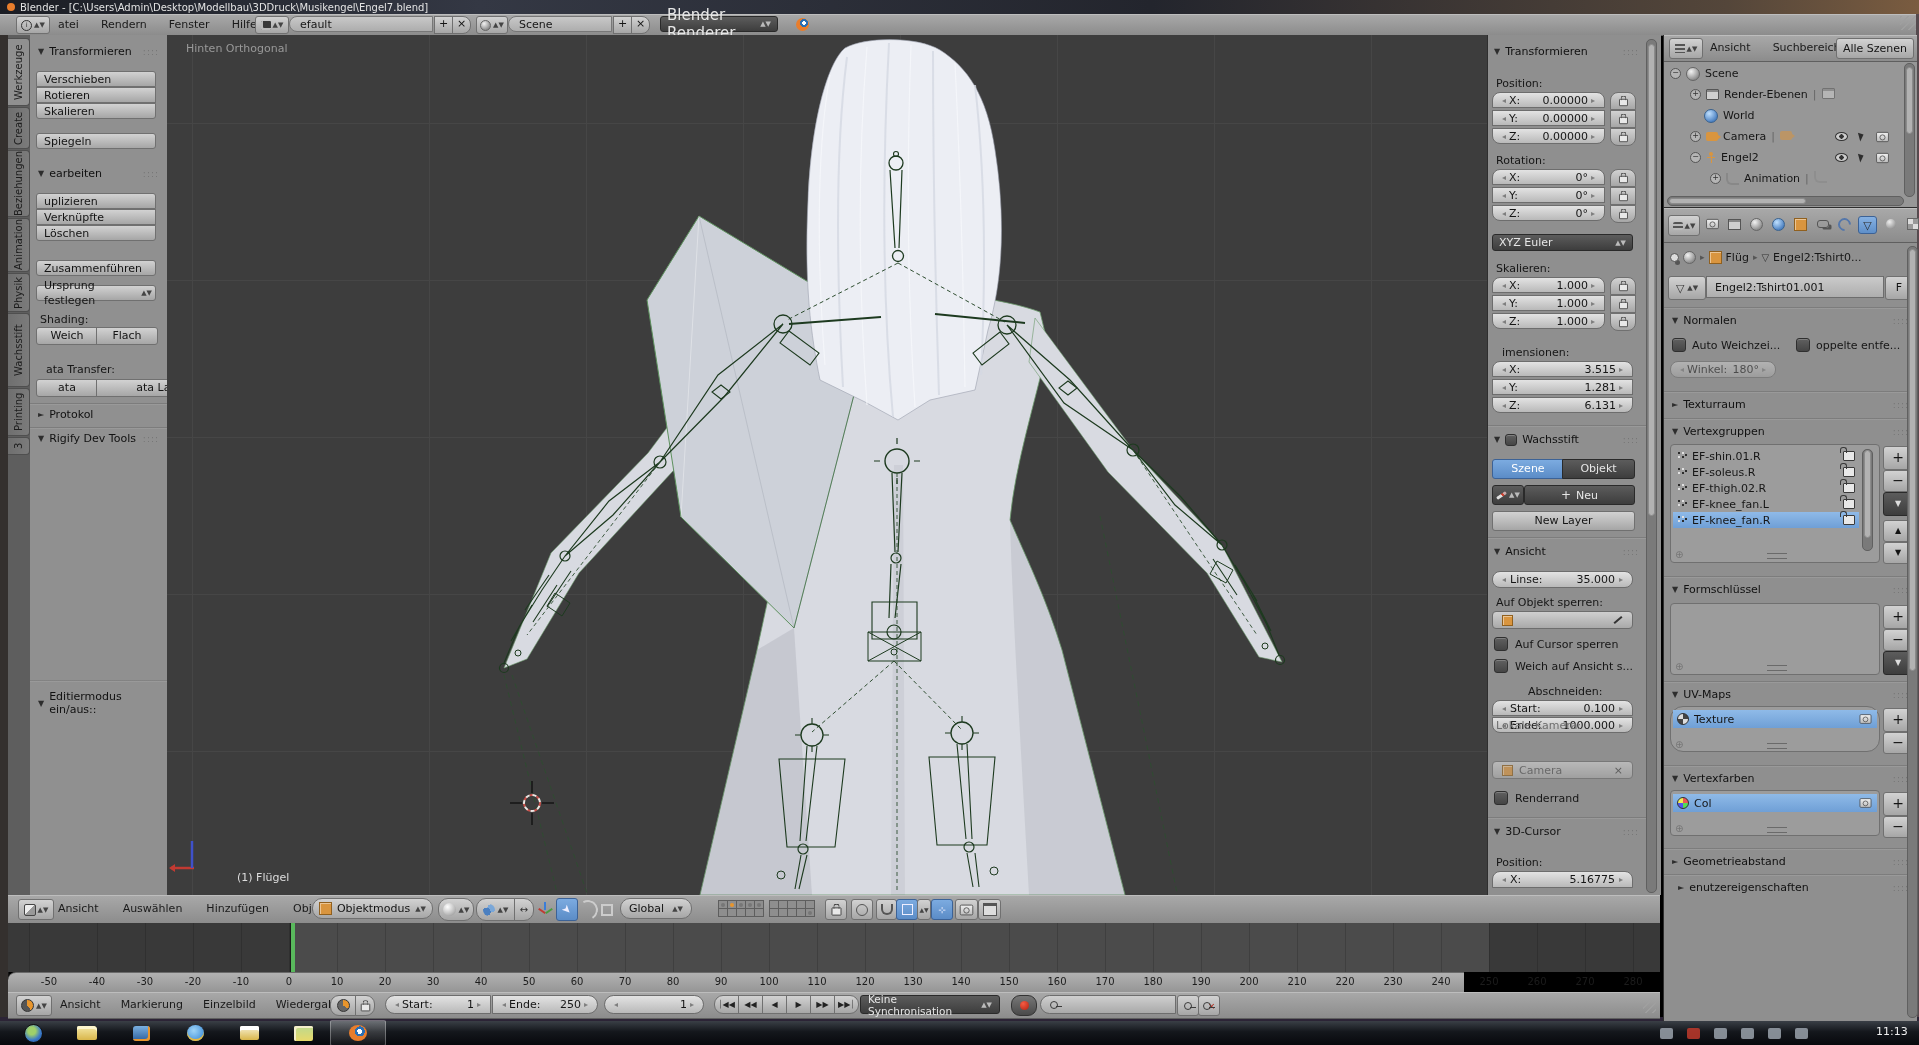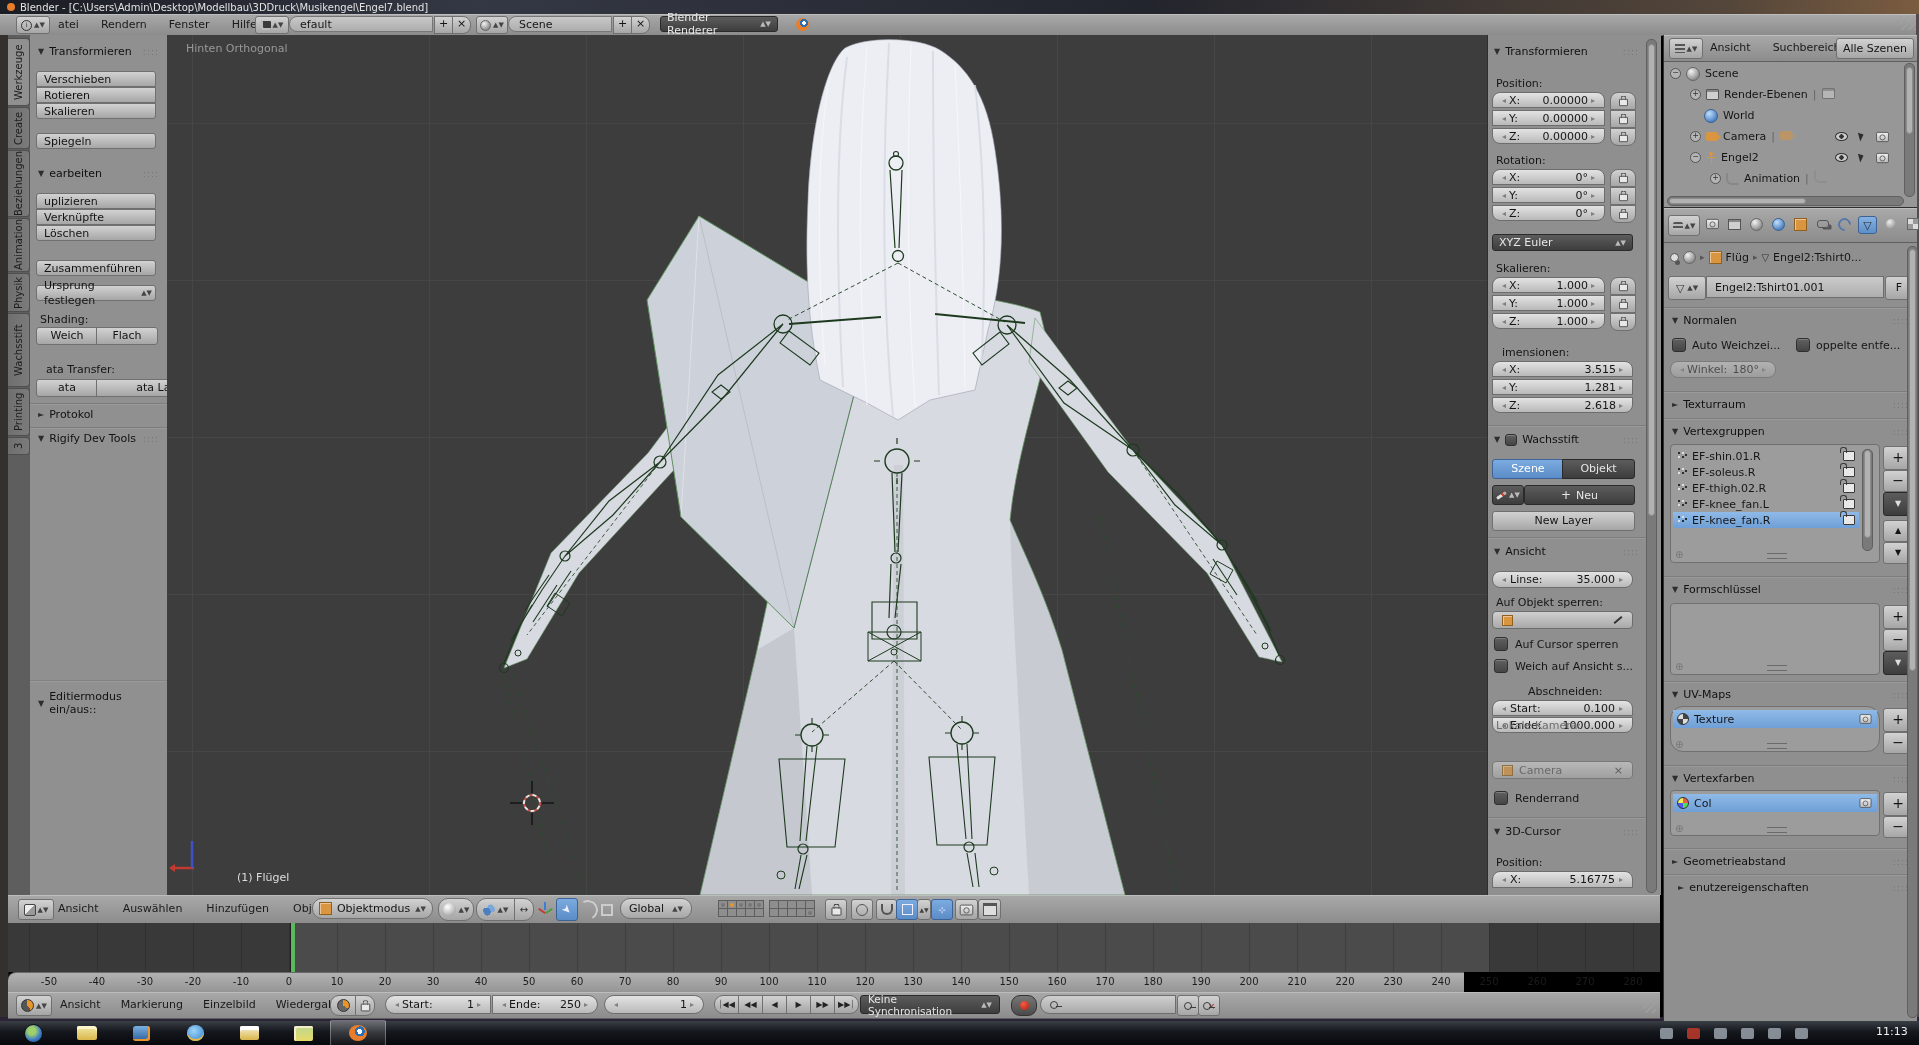--- a/index.html
+++ b/index.html
@@ -80,21 +80,21 @@
     <span class="ic-ball" style="width:9px;height:9px;"></span>
     <span style="font-size:7px;color:#444;">▲▼</span>
   </div>
   <div class="abs" style="left:508px;top:2px;width:104px;height:16px;background:linear-gradient(#c8c8c8,#adadad);border:1px solid #777;border-radius:8px 0 0 8px;line-height:15px;padding-left:10px;box-sizing:border-box;">
     <span>Scene</span>
   </div>
   <div class="abs btnL" style="left:613px;top:2px;width:17px;height:16px;text-align:center;line-height:14px;border-radius:0;">+</div>
   <div class="abs btnL" style="left:631px;top:2px;width:17px;height:16px;text-align:center;line-height:14px;border-radius:0 8px 8px 0;">×</div>
 
   <div class="abs btnD" style="left:660px;top:2px;width:118px;height:16px;display:flex;align-items:center;padding:0 6px;box-sizing:border-box;">
-    <span style="flex:1;font-size:11px;">Blender Renderer</span>
+    <span style="flex:1;font-size:15px;">Blender Renderer</span>
     <span style="font-size:7px;color:#bbb;">▲▼</span>
   </div>
   <span class="abs" style="left:796px;top:4px;width:13px;height:13px;border-radius:50%;background:radial-gradient(circle at 62% 38%,#fff 0 2px,#2a6fb4 2px 4px,#e87d2c 4px);"></span>
   <div class="abs hatch" style="right:3px;top:2px;width:16px;height:14px;"></div>
 </div>
 
 <div class="abs" style="left:0;top:35px;width:8px;height:986px;background:#34302e;border-right:1px solid #141414;"></div>
 <div class="abs" style="left:1916px;top:14px;width:3px;height:1007px;background:#564a4e;"></div>
 <div class="abs" style="left:0;top:1017px;width:1919px;height:4px;background:#2c2436;"></div>
 
@@ -401,21 +401,21 @@
           <span style="flex:1;"></span>
           <span>1.281</span>
           <span class="ar" style="margin-left:3px;">▸</span>
         </div>
       </div>
       <div class="abs" style="left: 4px; top: 362px; width: 160px; height: 16px;">
         <div class="pill pill2" style="width: 141px; height: 16px; border-radius: 0px 0px 8px 8px;">
           <span class="ar">◂</span>
           <span style="margin-left:3px;">Z:</span>
           <span style="flex:1;"></span>
-          <span>2.618</span>
+          <span>6.131</span>
           <span class="ar" style="margin-left:3px;">▸</span>
         </div>
       </div>
     </div>
 
   <div class="abs psep" style="left:0;top:390px;width:160px;"></div>
   <div class="abs phdr" style="left:6px;top:398px;">
       <span class="tri">▼</span>
       <span class="cb" style="width:10px;height:10px;"></span>
       <span>Wachsstift</span>

